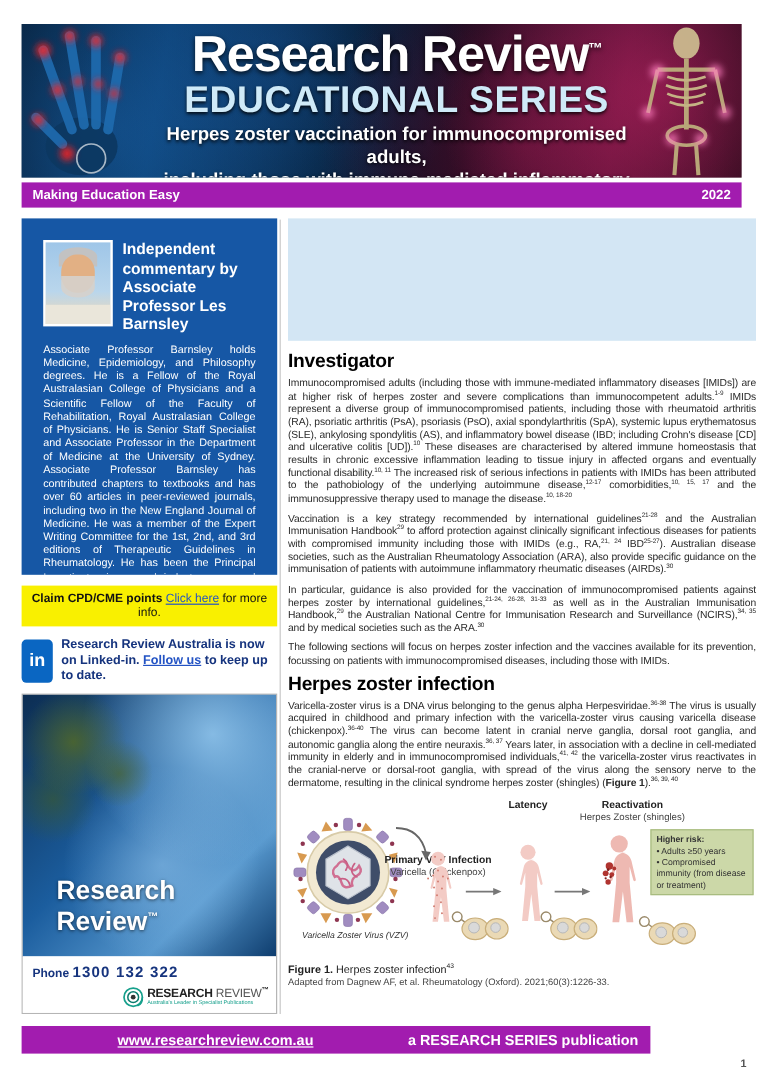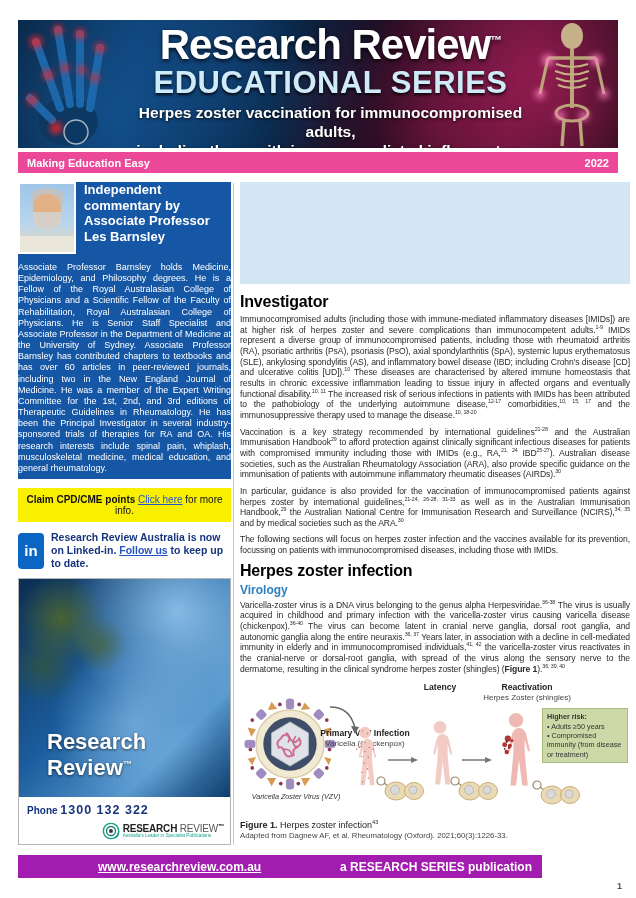--- a/index.html
+++ b/index.html
@@ -22,29 +22,29 @@
   .banner-text{position:absolute;left:110px;right:85px;top:4px;text-align:center;}
   .rr-title{font-size:42px;font-weight:bold;color:#fff;letter-spacing:-1px;line-height:1.02;
             text-shadow:0 2px 4px rgba(0,0,0,.8);}
   .rr-title sup{font-size:12px;}
   .series-title{font-size:31px;font-weight:bold;color:#cfeaf8;letter-spacing:0.5px;line-height:1.05;
             text-shadow:0 2px 3px rgba(0,0,0,.85);}
   .banner-sub{font-size:15.5px;font-weight:bold;color:#fff;line-height:1.2;margin-top:5px;
             text-shadow:0 1px 3px rgba(0,0,0,.9);}
 
   
-  .tagbar{position:absolute;left:18px;top:152px;width:600px;height:21px;background:#ec4899;
+  .tagbar{position:absolute;left:18px;top:152px;width:600px;height:21px;background:#a21caf;
           display:flex;align-items:center;justify-content:space-between;box-sizing:border-box;padding:0 9px;}
   .tagbar span{color:#fff;font-weight:bold;font-size:11px;}
 
   
   .sidebar{position:absolute;left:18px;top:182px;width:213px;}
   .col-divider{position:absolute;left:233px;top:183px;width:1px;height:662px;background:#c9c9c9;}
 
-  .commentary{background:#1657a5;color:#fff;height:297px;box-sizing:border-box;padding:0;overflow:hidden;}
+  .commentary{background:#1657a5;color:#fff;height:297px;box-sizing:border-box;padding:18px;overflow:hidden;}
   .commentary-head{display:flex;gap:8px;margin-bottom:8px;}
   .photo{flex:0 0 58px;height:72px;background:#fff;padding:2px;box-sizing:border-box;}
   .photo-inner{position:relative;width:100%;height:100%;background:linear-gradient(180deg,#9fc6e8 0%,#b9d6ec 60%,#ded8c8 85%);overflow:hidden;}
   .photo-hair{position:absolute;left:11px;top:4px;width:32px;height:16px;border-radius:50% 50% 0 0;background:#c2c2c2;}
   .photo-face{position:absolute;left:13px;top:10px;width:28px;height:32px;border-radius:46%;background:#e2b084;}
   .photo-beard{position:absolute;left:13px;top:28px;width:28px;height:18px;border-radius:0 0 48% 48%;background:#d6d2cc;opacity:.9;}
   .photo-shirt{position:absolute;left:0;bottom:0;width:100%;height:16px;background:#eae6da;}
   .commentary-title{font-size:13px;font-weight:bold;line-height:1.2;}
   .commentary-body{font-size:9px;line-height:1.24;text-align:justify;}
 
@@ -240,21 +240,20 @@
 
     <div class="overview"></div>
 
     <h1>Investigator</h1>
     <p><span>Immunocompromised adults (including those with immune-mediated inflammatory diseases [IMIDs]) are at higher risk of herpes zoster and severe complications than immunocompetent adults.</span><sup>1-9</sup><span> IMIDs represent a diverse group of immunocompromised patients, including those with rheumatoid arthritis (RA), psoriatic arthritis (PsA), psoriasis (PsO), axial spondylarthritis (SpA), systemic lupus erythematosus (SLE), ankylosing spondylitis (AS), and inflammatory bowel disease (IBD; including Crohn's disease [CD] and ulcerative colitis [UD]).</span><sup>10</sup><span> These diseases are characterised by altered immune homeostasis that results in chronic excessive inflammation leading to tissue injury in affected organs and eventually functional disability.</span><sup>10, 11</sup><span> The increased risk of serious infections in patients with IMIDs has been attributed to the pathobiology of the underlying autoimmune disease,</span><sup>12-17</sup><span> comorbidities,</span><sup>10, 15, 17</sup><span> and the immunosuppressive therapy used to manage the disease.</span><sup>10, 18-20</sup></p>
     <p><span>Vaccination is a key strategy recommended by international guidelines</span><sup>21-28</sup><span> and the Australian Immunisation Handbook</span><sup>29</sup><span> to afford protection against clinically significant infectious diseases for patients with compromised immunity including those with IMIDs (e.g., RA,</span><sup>21, 24</sup><span> IBD</span><sup>25-27</sup><span>). Australian disease societies, such as the Australian Rheumatology Association (ARA), also provide specific guidance on the immunisation of patients with autoimmune inflammatory rheumatic diseases (AIRDs).</span><sup>30</sup></p>
     <p><span>In particular, guidance is also provided for the vaccination of immunocompromised patients against herpes zoster by international guidelines,</span><sup>21-24, 26-28, 31-33</sup><span> as well as in the Australian Immunisation Handbook,</span><sup>29</sup><span> the Australian National Centre for Immunisation Research and Surveillance (NCIRS),</span><sup>34, 35</sup><span> and by medical societies such as the ARA.</span><sup>30</sup></p>
     <p><span>The following sections will focus on herpes zoster infection and the vaccines available for its prevention, focussing on patients with immunocompromised diseases, including those with IMIDs.</span></p>
 
     <h1 style="margin-top:6px;">Herpes zoster infection</h1>
-    <h2>Virology</h2>
     <p><span>Varicella-zoster virus is a DNA virus belonging to the genus alpha Herpesviridae.</span><sup>36-38</sup><span> The virus is usually acquired in childhood and primary infection with the varicella-zoster virus causing varicella disease (chickenpox).</span><sup>36-40</sup><span> The virus can become latent in cranial nerve ganglia, dorsal root ganglia, and autonomic ganglia along the entire neuraxis.</span><sup>36, 37</sup><span> Years later, in association with a decline in cell-mediated immunity in elderly and in immunocompromised individuals,</span><sup>41, 42</sup><span> the varicella-zoster virus reactivates in the cranial-nerve or dorsal-root ganglia, with spread of the virus along the sensory nerve to the dermatome, resulting in the clinical syndrome herpes zoster (shingles) (</span><span class="b">Figure 1</span><span>).</span><sup>36, 39, 40</sup></p>
 
     <div class="figure">
 
       <svg style="position:absolute;left:4px;top:16px;" width="92" height="92" viewBox="0 0 100 100">
         <g>
           <g fill="#a08cc0" stroke="#8a76aa" stroke-width="0.6">
             <rect x="46" y="1" width="8" height="11" rx="2.5"></rect>
             <rect x="46" y="88" width="8" height="11" rx="2.5"></rect>
             <rect x="1" y="46" width="11" height="8" rx="2.5"></rect>

